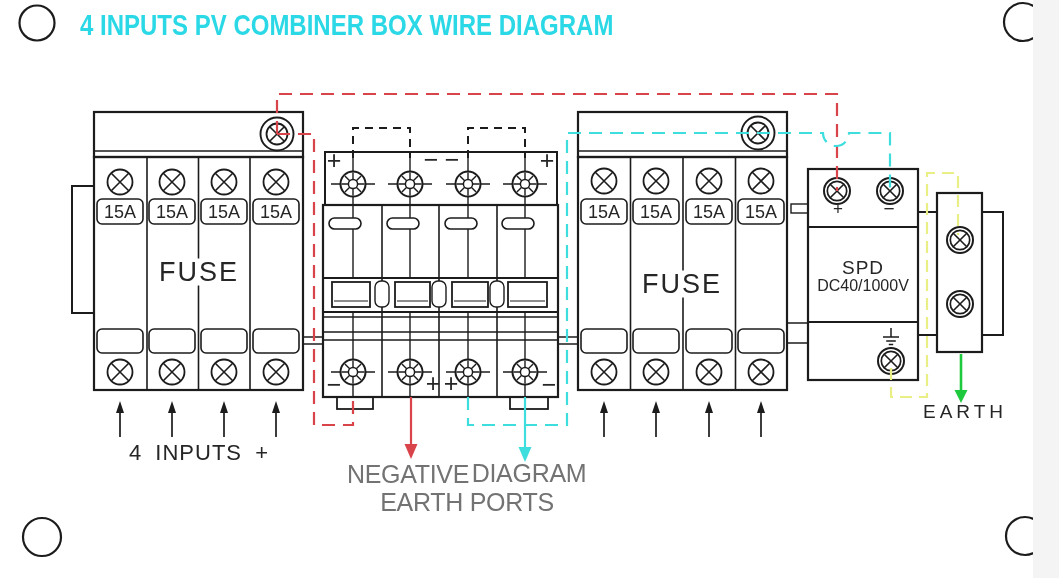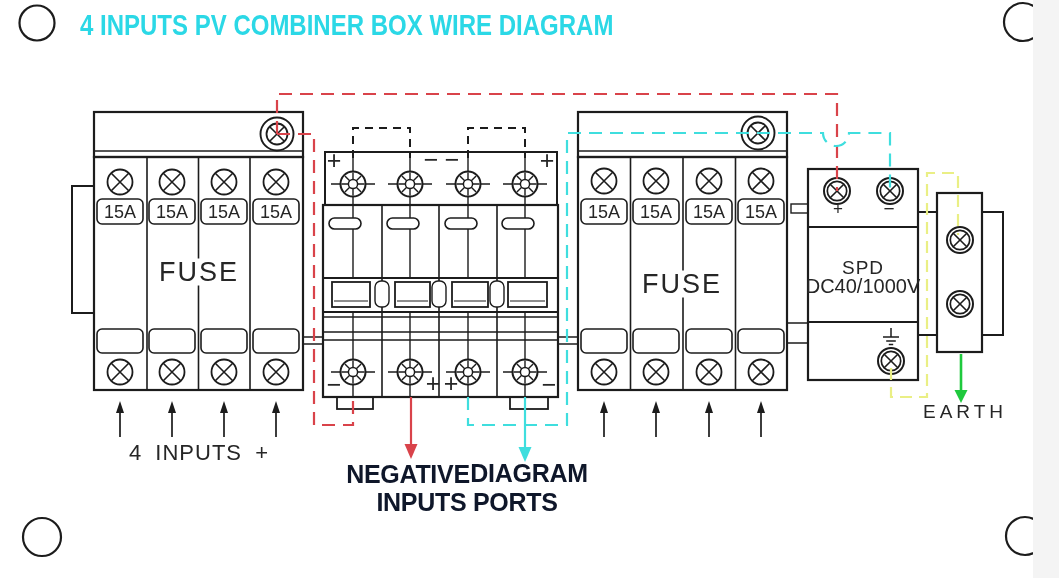--- a/index.html
+++ b/index.html
@@ -2,21 +2,21 @@
 <html><head>
 <meta charset="utf-8">
 <style>
   html,body{margin:0;padding:0;background:#f4f4f4;}
   #stage{position:relative;width:1033px;height:578px;background:#ffffff;overflow:hidden;
          font-family:"Liberation Sans",sans-serif;}
   #art{position:absolute;left:0;top:0;z-index:1;}
   .lbl{position:absolute;transform:translate(-50%,-50%);color:#222;white-space:nowrap;z-index:3;
        font-family:"Liberation Sans",sans-serif;line-height:1;}
   .bg{background:#fff;padding:0 5px;}
-  .bold{font-weight:bold;color:#0f172a;letter-spacing:-.3px;}
+  .bold{font-weight:normal;color:#737373;letter-spacing:-.3px;}
   #title{position:absolute;left:80px;top:8px;transform:scaleX(.80);transform-origin:left top;
          font-size:30px;font-weight:bold;color:#2bd8e6;z-index:3;white-space:nowrap;}
   .cad{color:#262626;}
 </style>
 </head>
 <body>
 
 <div id="stage">
 
 <svg id="art" width="1059" height="578" viewBox="0 0 1059 578">
@@ -228,25 +228,25 @@
   <div class="lbl cad" style="left:334px;top:160px;font-size:25px;">+</div>
   <div class="lbl cad" style="left:431px;top:159px;font-size:25px;">−</div>
   <div class="lbl cad" style="left:452px;top:159px;font-size:25px;">−</div>
   <div class="lbl cad" style="left:547px;top:160px;font-size:25px;">+</div>
   <div class="lbl cad" style="left:334px;top:384px;font-size:25px;">−</div>
   <div class="lbl cad" style="left:433px;top:383px;font-size:25px;">+</div>
   <div class="lbl cad" style="left:451px;top:383px;font-size:25px;">+</div>
   <div class="lbl cad" style="left:549px;top:384px;font-size:25px;">−</div>
 
   <div class="lbl cad" style="left:863px;top:267px;font-size:19px;letter-spacing:1px;">SPD</div>
-  <div class="lbl cad" style="left:863px;top:286px;font-size:20px;">DC40/1000V</div>
+  <div class="lbl cad" style="left:863px;top:286px;font-size:16px;">DC40/1000V</div>
   <div class="lbl cad" style="left:838px;top:208px;font-size:17px;">+</div>
   <div class="lbl cad" style="left:889px;top:208px;font-size:19px;">−</div>
 
   <div class="lbl cad" style="left:199px;top:453px;font-size:22px;word-spacing:6px;letter-spacing:1px;">4 INPUTS +</div>
 
   <div class="lbl cad" style="left:965px;top:411px;font-size:19px;letter-spacing:4px;">EARTH</div>
 
   <div class="lbl bold" style="left:408px;top:474px;font-size:25px;">NEGATIVE</div>
   <div class="lbl bold" style="left:529px;top:473px;font-size:25px;">DIAGRAM</div>
-  <div class="lbl bold" style="left:467px;top:502px;font-size:25px;">INPUTS PORTS</div>
+  <div class="lbl bold" style="left:467px;top:502px;font-size:25px;">EARTH PORTS</div>
 
 </div>
 
 </body></html>

